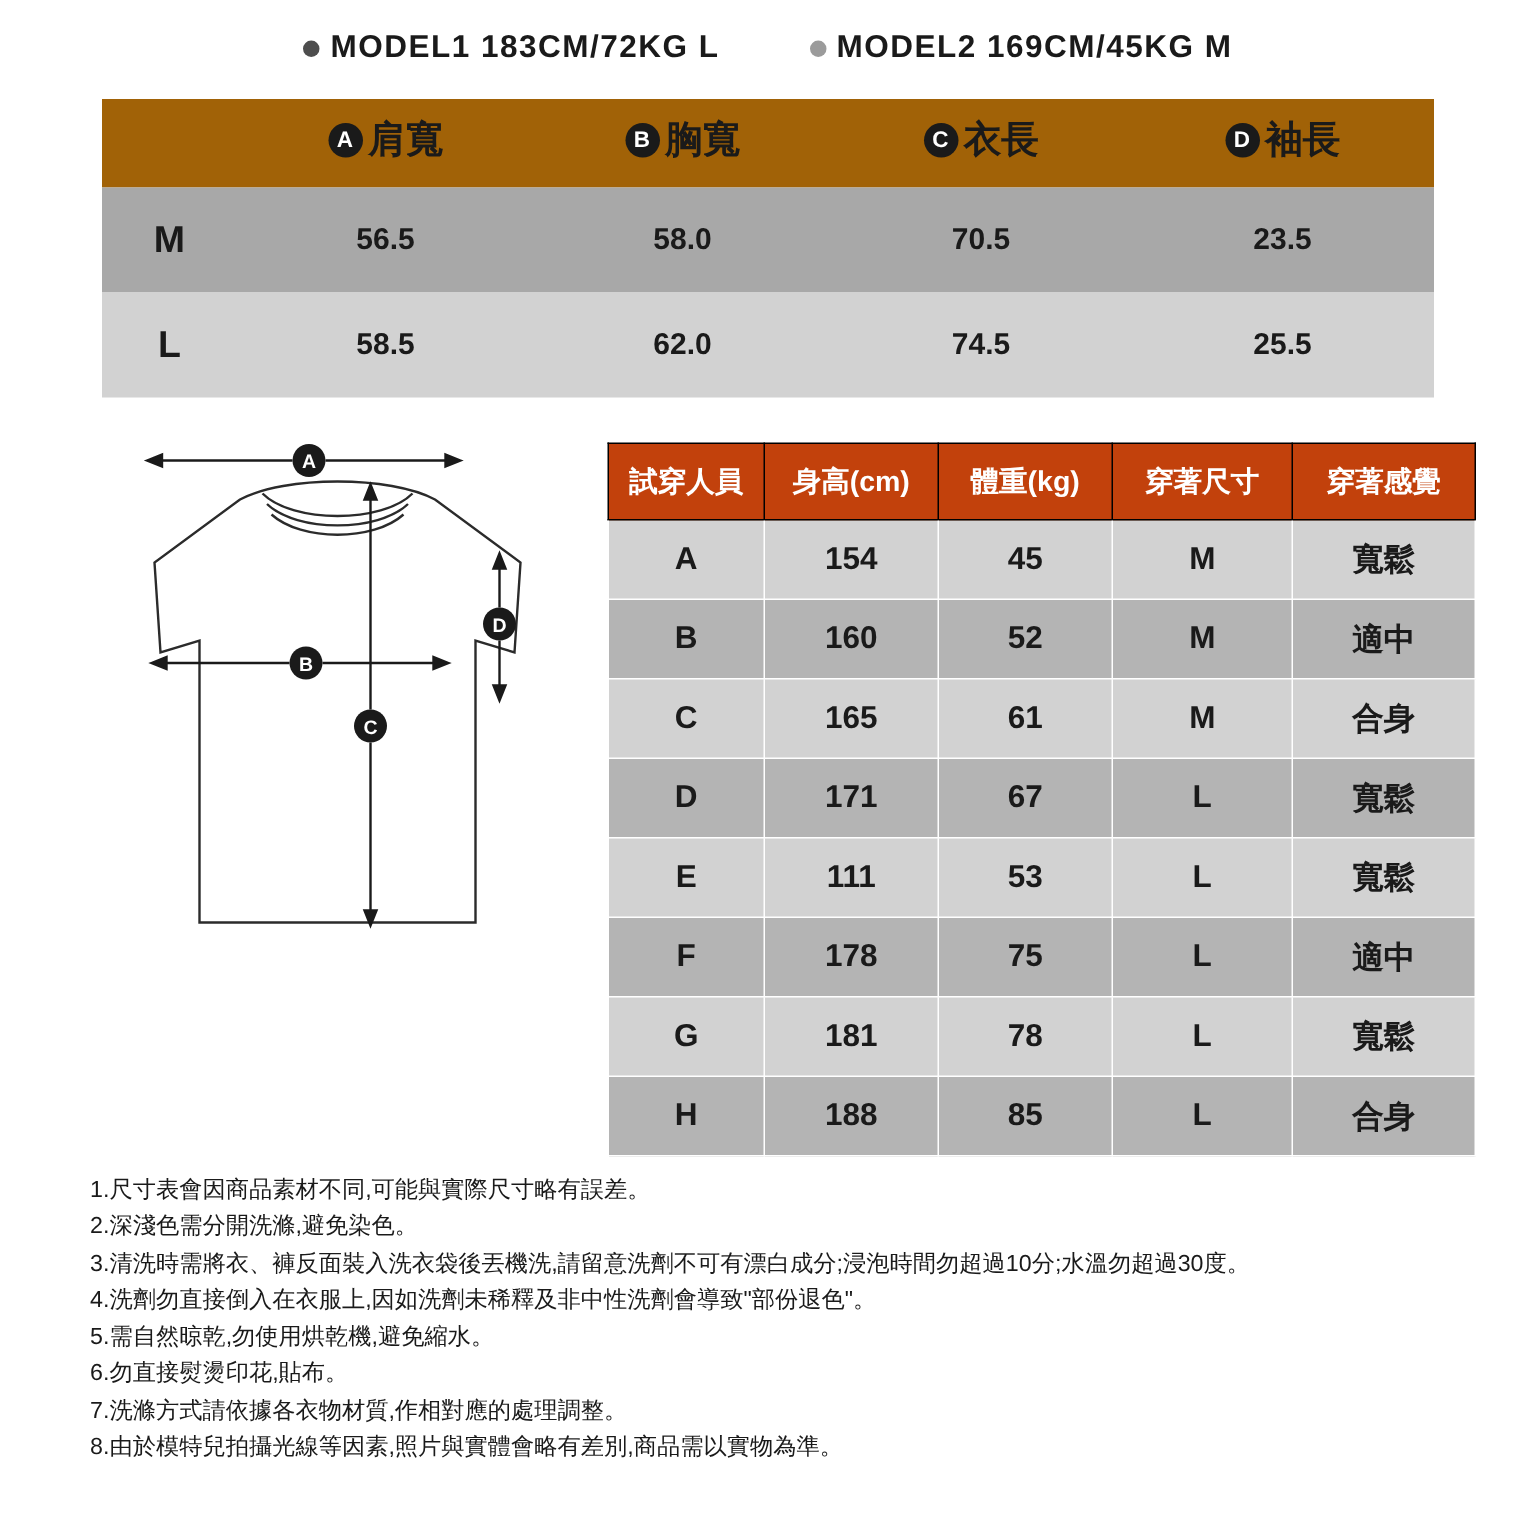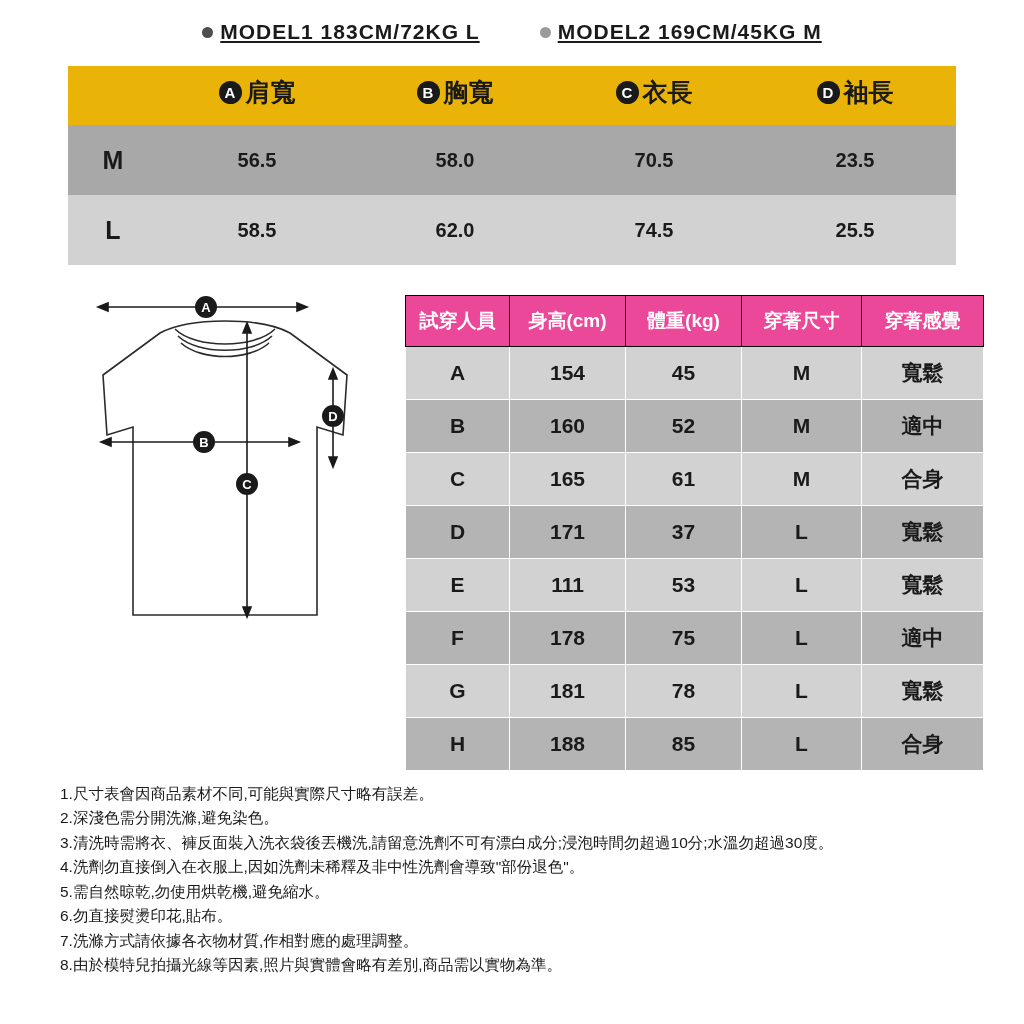--- a/index.html
+++ b/index.html
@@ -19,21 +19,20 @@
   
   .model-legend {
     display: flex;
     justify-content: center;
     align-items: center;
     gap: 60px;
     padding-top: 20px;
     font-size: 21px;
     font-weight: bold;
     letter-spacing: 1px;
-    text-decoration: underline;
   }
   .model-entry {
     display: flex;
     align-items: center;
     gap: 7px;
   }
   .dot {
     width: 11px;
     height: 11px;
     border-radius: 50%;
@@ -52,21 +51,21 @@
   .size-table th, .size-table td {
     text-align: center;
     font-size: 20px;
     font-weight: bold;
     height: 50px;
     vertical-align: middle;
   }
   .size-table thead th {
     font-size: 25px;
     padding-bottom: 8px;
-    background: #eab308;
+    background: #a16207;
   }
   .circle-letter {
     display: inline-block;
     width: 23px;
     height: 23px;
     line-height: 23px;
     border-radius: 50%;
     background: #1a1a1a;
     color: #ffffff;
     font-size: 15px;
@@ -91,21 +90,21 @@
   }
   .fit-table-wrap {
     margin-left: 10px;
   }
   .fit-table {
     border-collapse: collapse;
     table-layout: fixed;
     width: 578px;
   }
   .fit-table th {
-    background: #ec4899;
+    background: #c2410c;
     color: #ffffff;
     font-size: 19px;
     font-weight: bold;
     height: 48px;
     text-align: center;
     border: 1px solid #000000;
   }
   .fit-table td {
     text-align: center;
     font-size: 21px;
@@ -276,21 +275,21 @@
         <tr>
           <td>C</td>
           <td>165</td>
           <td>61</td>
           <td>M</td>
           <td>合身</td>
         </tr>
         <tr>
           <td>D</td>
           <td>171</td>
-          <td>37</td>
+          <td>67</td>
           <td>L</td>
           <td>寬鬆</td>
         </tr>
         <tr>
           <td>E</td>
           <td>111</td>
           <td>53</td>
           <td>L</td>
           <td>寬鬆</td>
         </tr>

